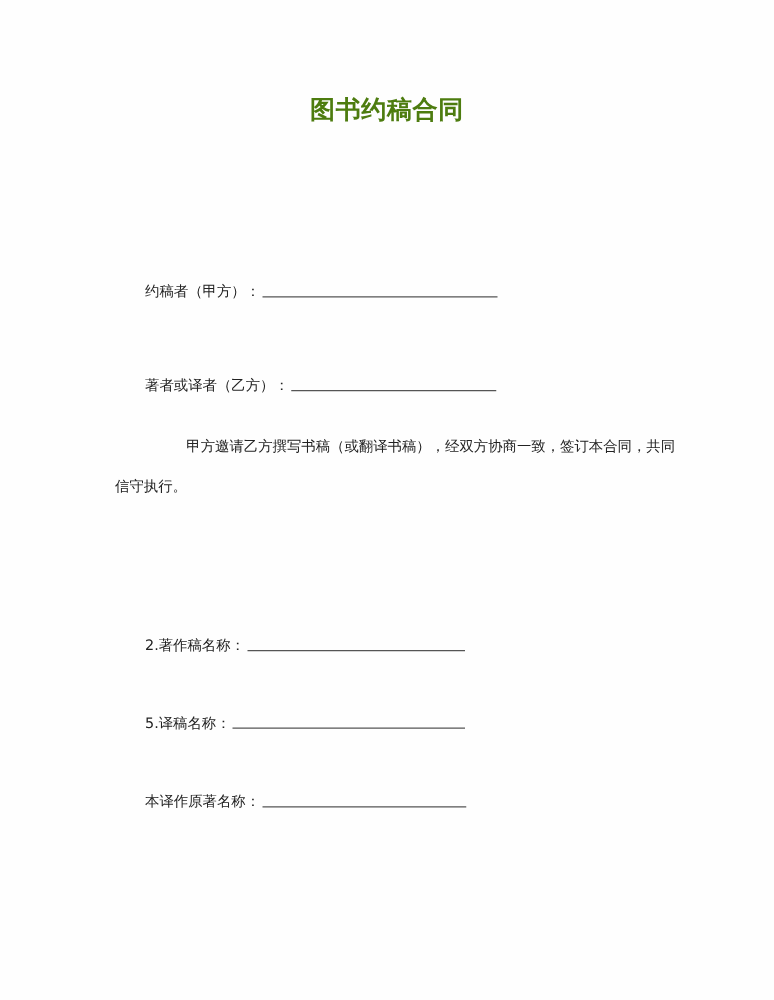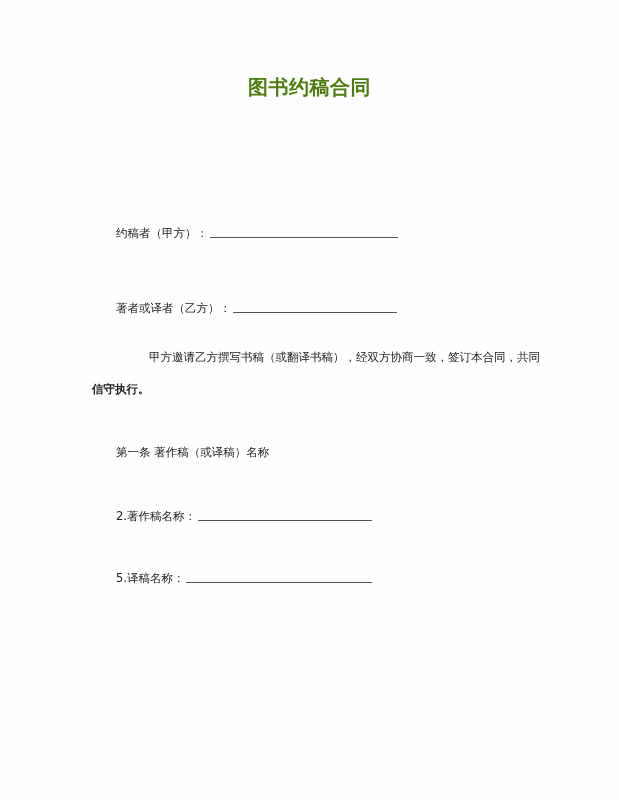--- a/index.html
+++ b/index.html
@@ -51,21 +51,20 @@
       color: #222;
     }
     .para .p-line1 {
       position: absolute; left: 25px; top: 0;
       white-space: nowrap;
       margin-left: 32px;
     }
     .para .p-line2 {
       position: absolute; left: 0; top: 32px;
       white-space: nowrap;
-      font-weight: bold;
     }
   </style>
 </head>
 <body>
 
 <div class="page">
 
   <div class="title">图书约稿合同</div>
 
   <div class="line" style="left:116px; top:226px;">
@@ -76,29 +75,30 @@
   <div class="line" style="left:116px; top:301px;">
     <span>著者或译者（乙方）：</span>
     <span class="blank" style="width:164px;"></span>
   </div>
 
   <div class="para" style="top:350px;">
     <div class="p-line1">甲方邀请乙方撰写书稿（或翻译书稿），经双方协商一致，签订本合同，共同</div>
     <div class="p-line2">信守执行。</div>
   </div>
 
-  <div class="line" style="left:116px; top:445px;">
-    <span>第一条  著作稿（或译稿）名称</span>
-  </div>
 
   <div class="line" style="left:116px; top:509px;">
     <span>2.著作稿名称：</span>
     <span class="blank" style="width:174px;"></span>
   </div>
 
   <div class="line" style="left:116px; top:571px;">
     <span>5.译稿名称：</span>
     <span class="blank" style="width:186px;"></span>
   </div>
 
+  <div class="line" style="left:116px; top:634px;">
+    <span>本译作原著名称：</span>
+    <span class="blank" style="width:163px;"></span>
+  </div>
 
 
 </div>
 
 </body></html>

